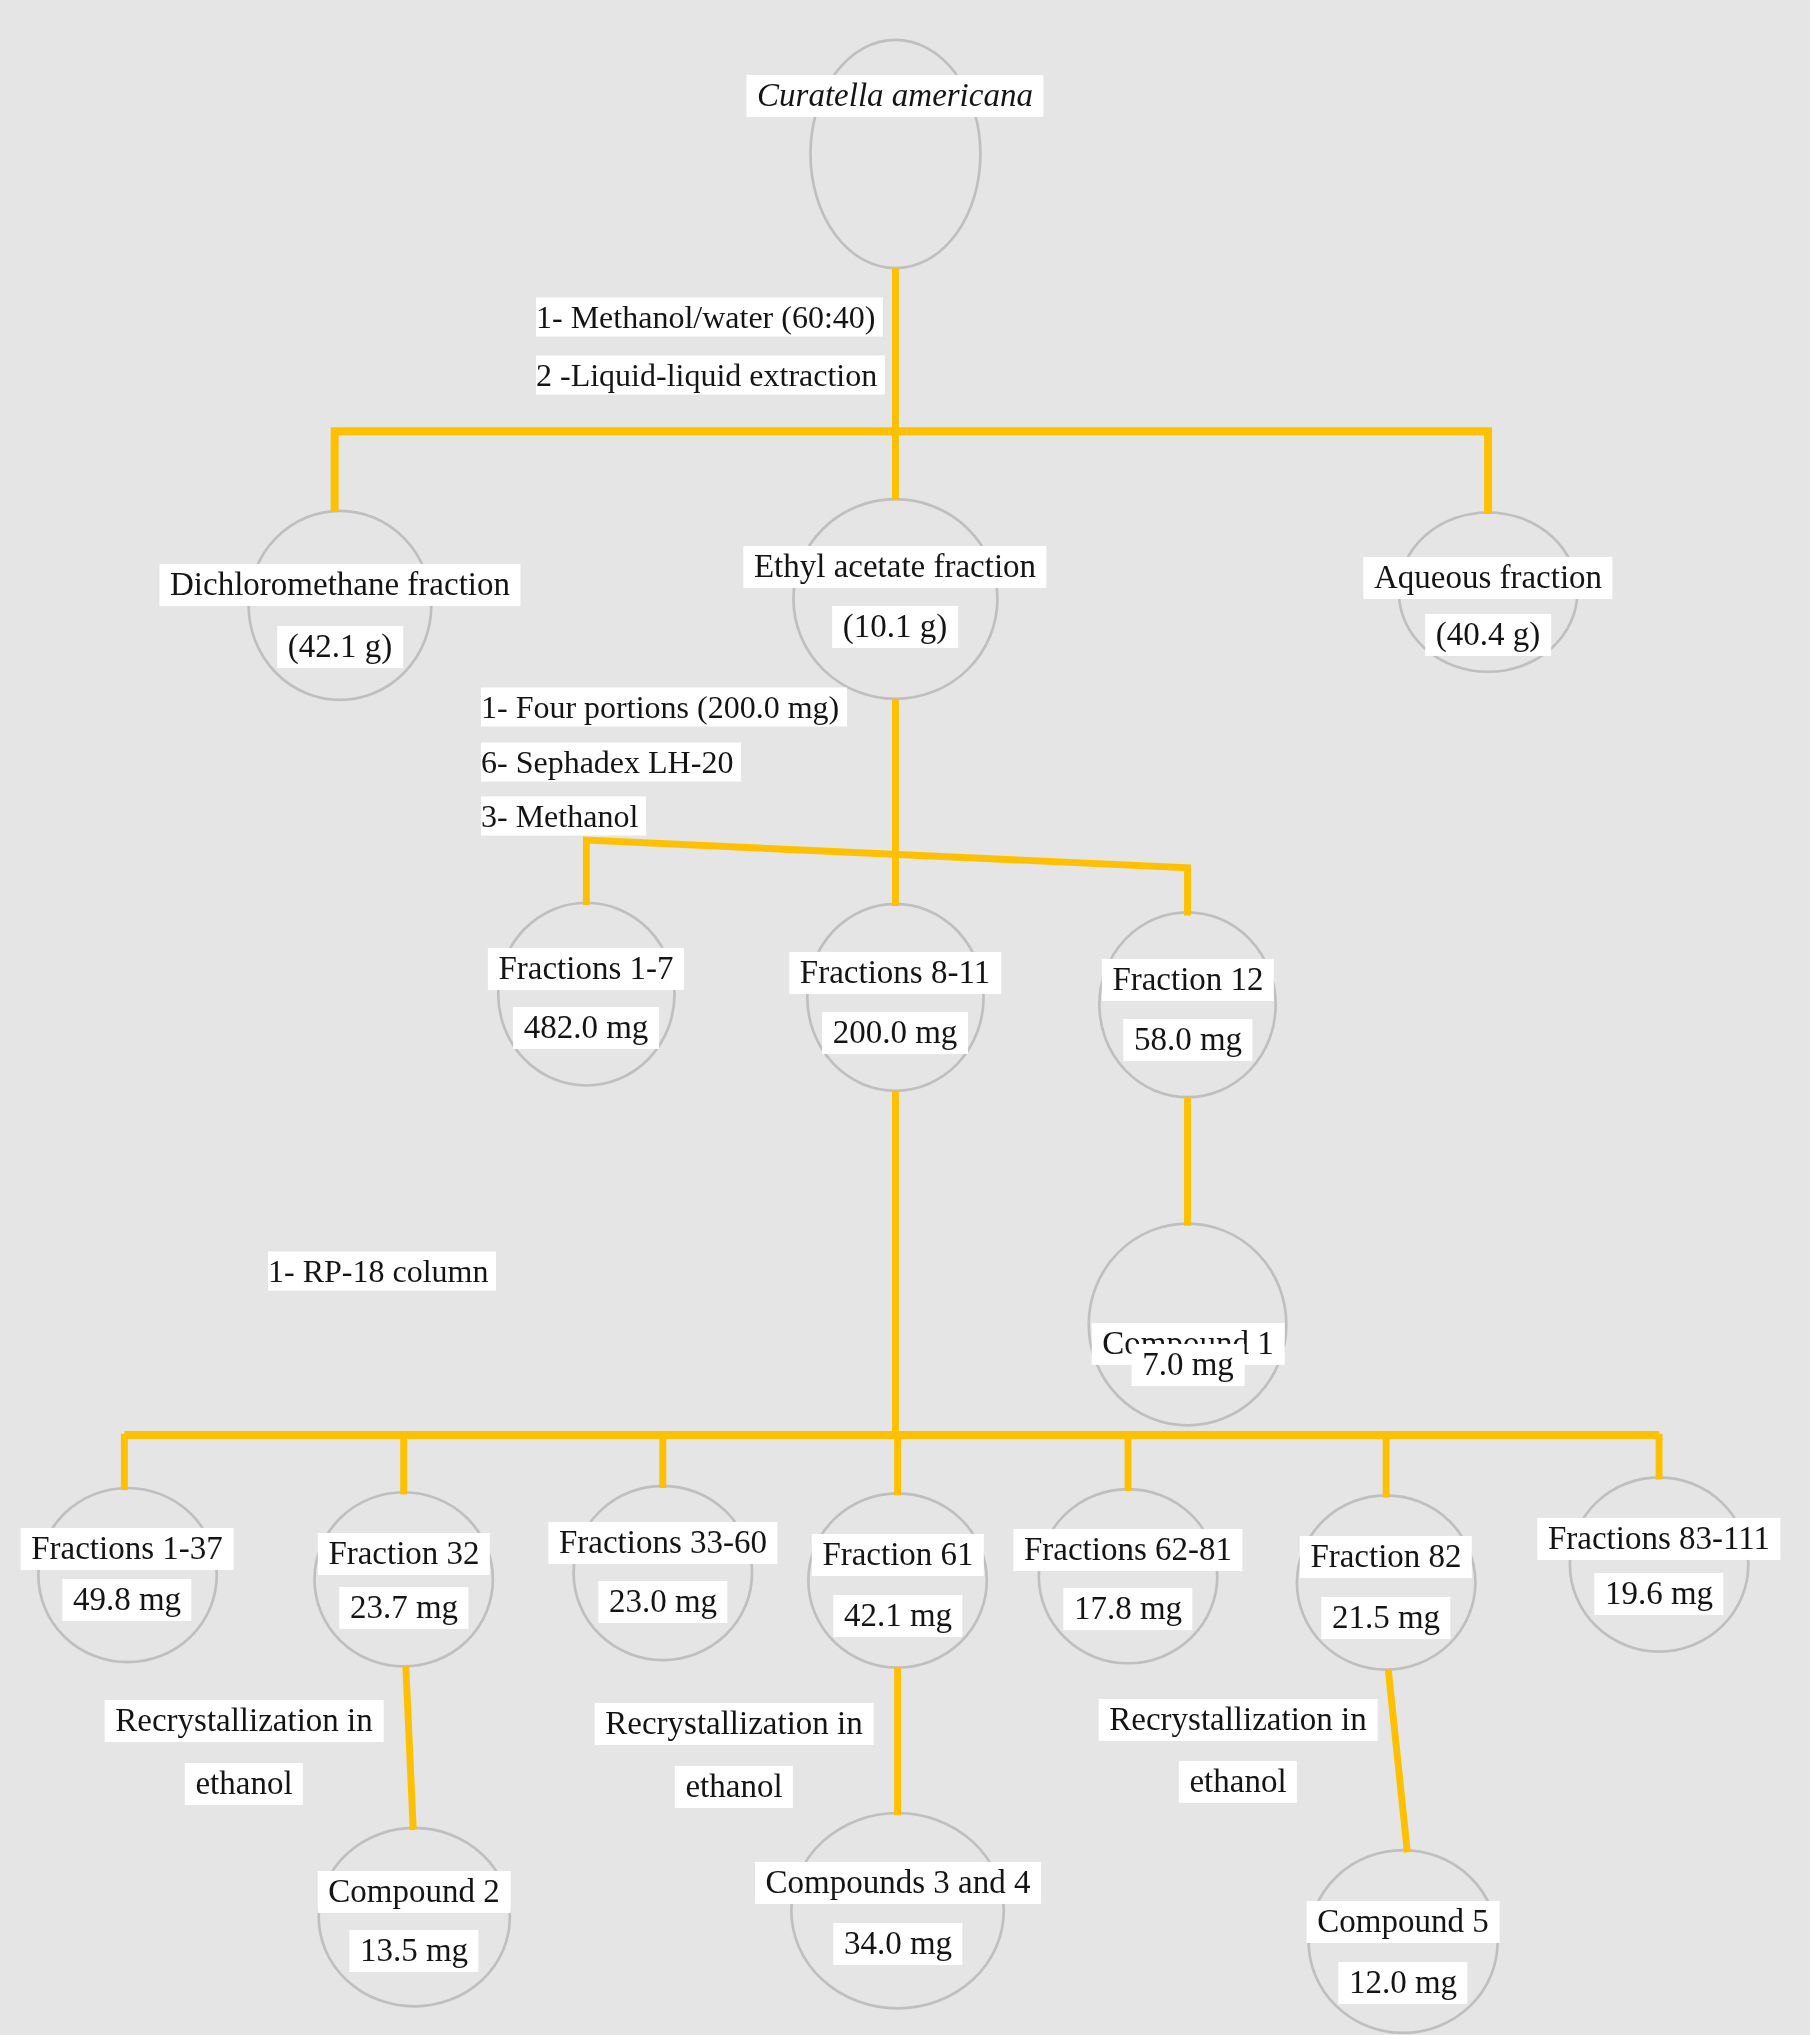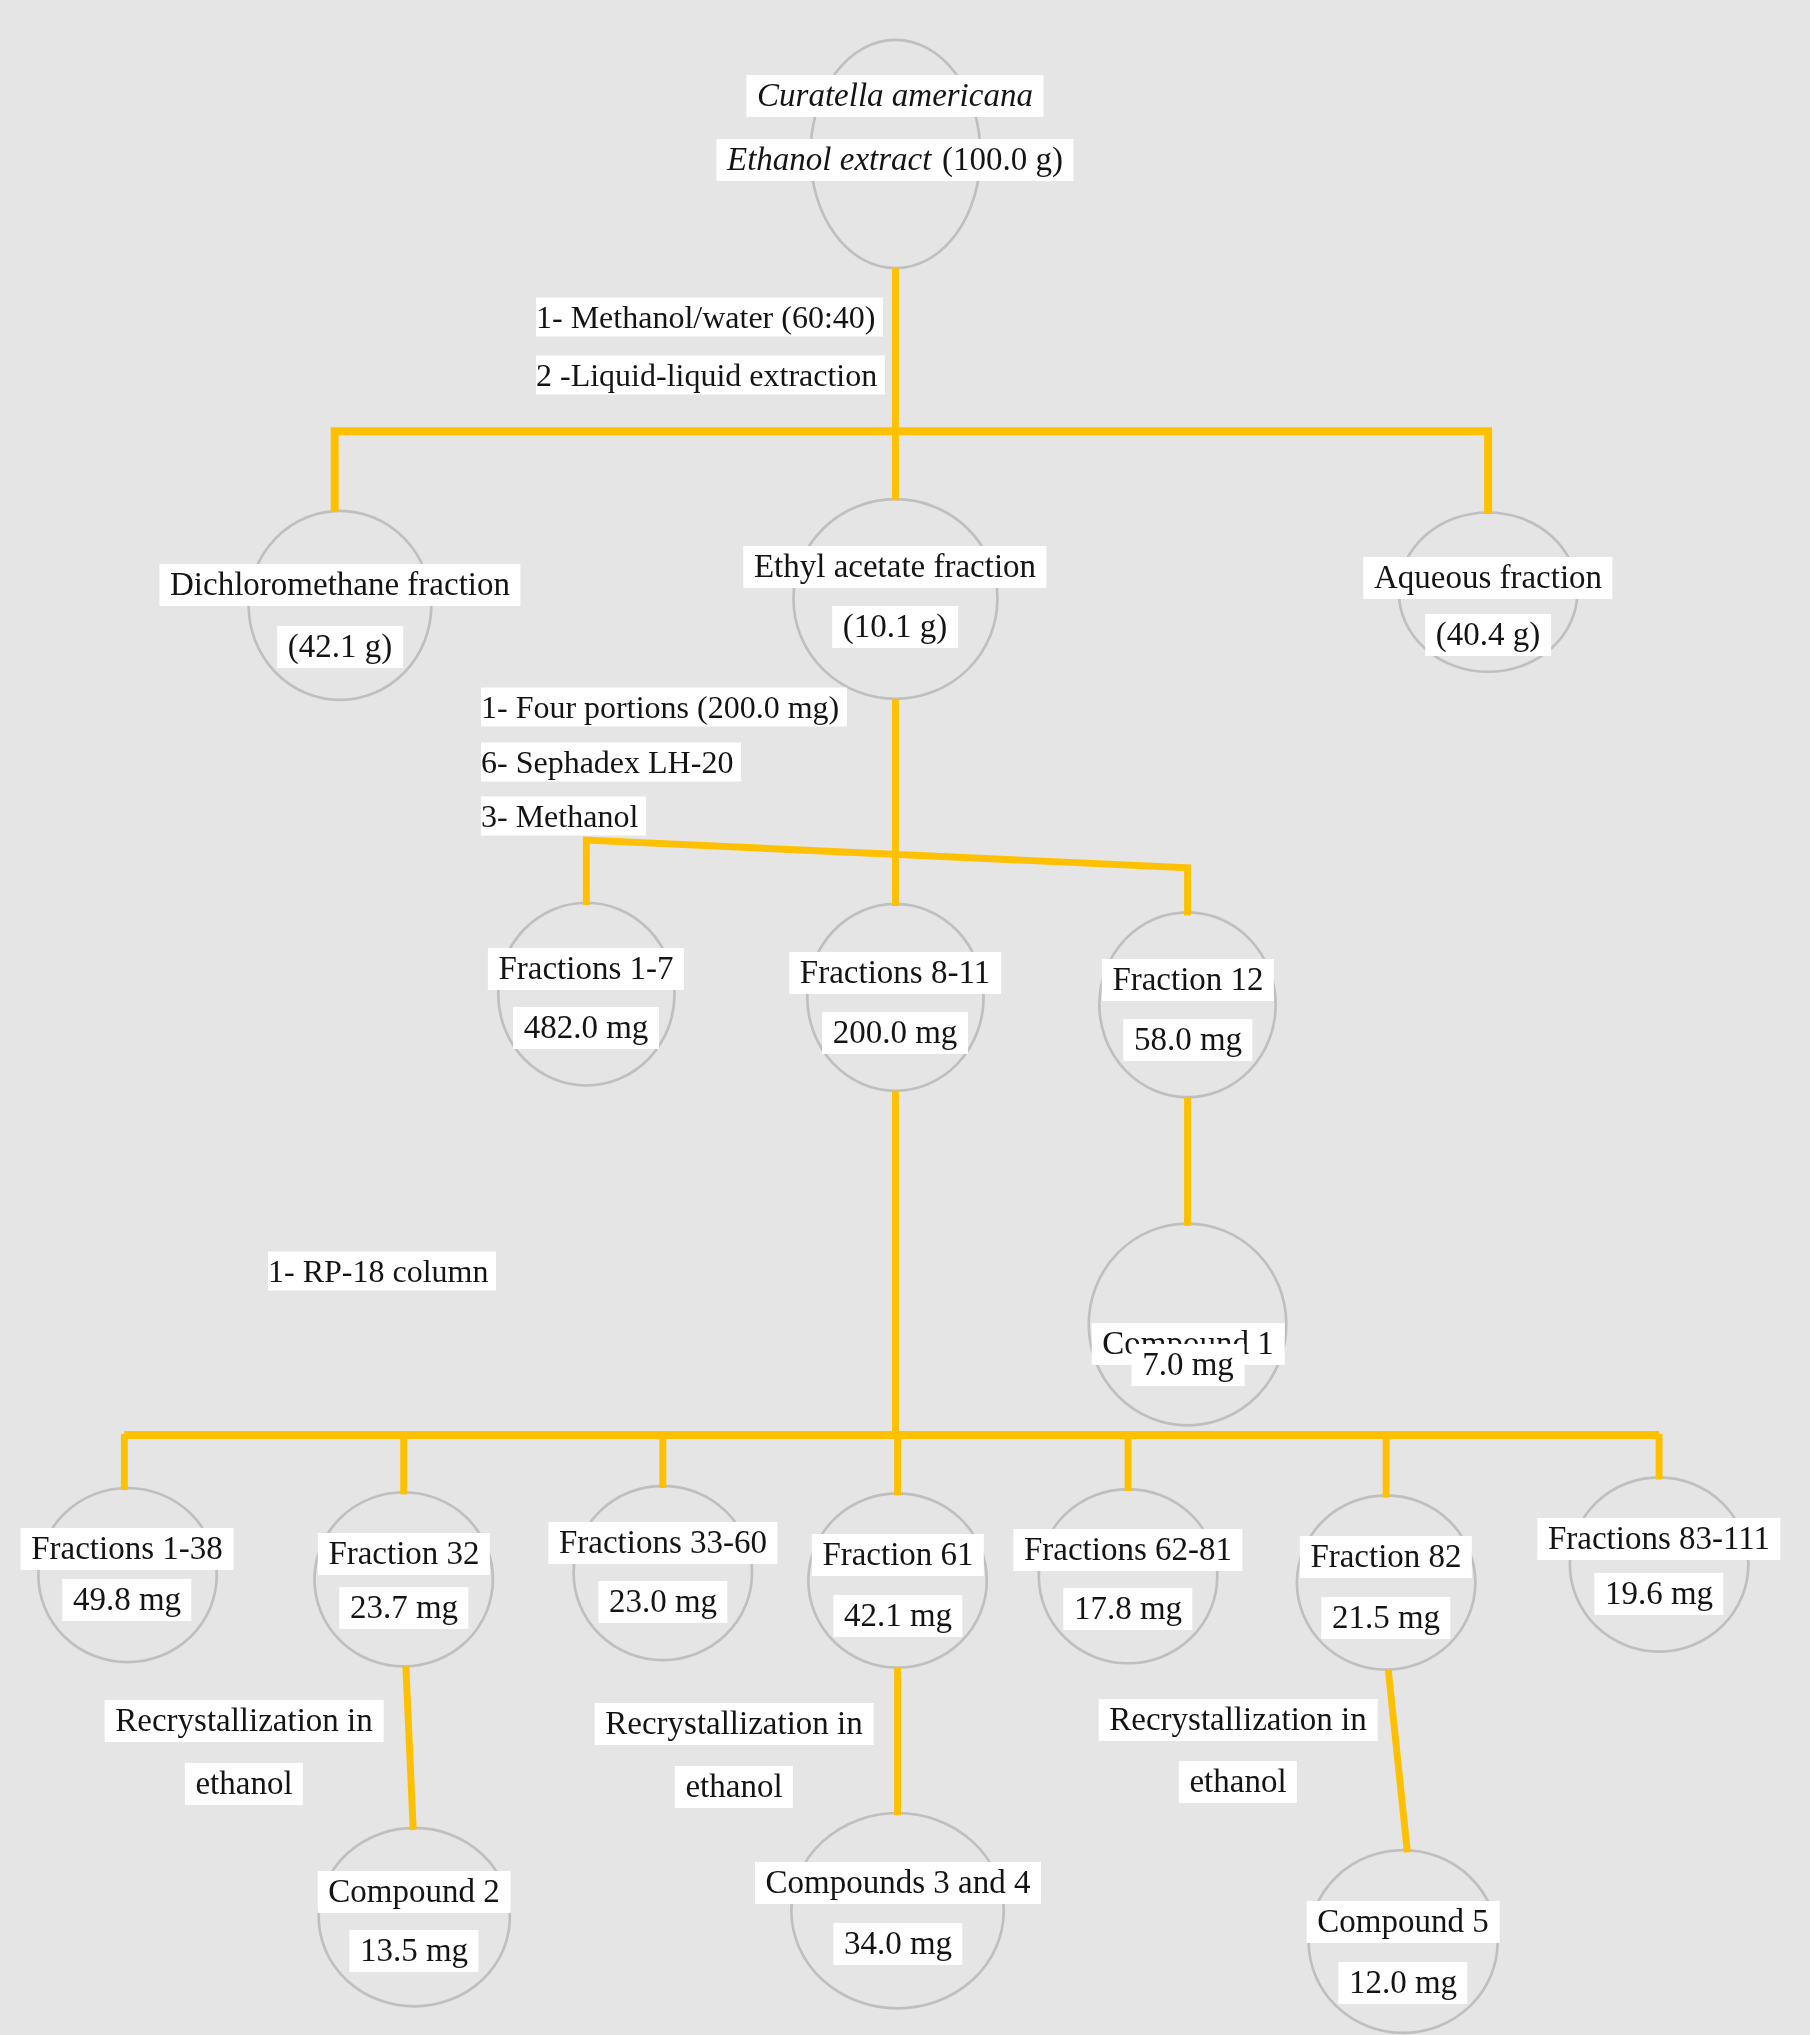--- a/index.html
+++ b/index.html
@@ -83,21 +83,20 @@
     <line class="connector" x1="1690" y1="2700" x2="1690" y2="2816"></line>
     <line class="connector" x1="2124" y1="2700" x2="2124" y2="2808"></line>
     <line class="connector" x1="2610" y1="2700" x2="2610" y2="2820"></line>
     <line class="connector" x1="3124" y1="2700" x2="3124" y2="2786"></line>
     <line class="connector" x1="764" y1="3138" x2="778" y2="3446"></line>
     <line class="connector" x1="1690" y1="3140" x2="1690" y2="3418"></line>
     <line class="connector" x1="2614" y1="3144" x2="2650" y2="3488"></line>
   </svg>
 
   <div class="t italic" style="left:895px;top:96px;">Curatella americana</div>
-  <div class="t" style="left:895px;top:160px;"><span class="italic">Ethanol extract</span><span class="amount-plain">(100.0 g)</span></div>
 
   <div class="step" style="left:536px;top:317px;">1- Methanol/water (60:40)</div>
   <div class="step" style="left:536px;top:375px;">2 -Liquid-liquid extraction</div>
 
   <div class="t" style="left:340px;top:585px;">Dichloromethane fraction</div>
   <div class="t" style="left:340px;top:647px;">(42.1 g)</div>
   <div class="t" style="left:895px;top:567px;">Ethyl acetate fraction</div>
   <div class="t" style="left:895px;top:627px;">(10.1 g)</div>
   <div class="t" style="left:1488px;top:578px;">Aqueous fraction</div>
   <div class="t" style="left:1488px;top:635px;">(40.4 g)</div>
@@ -111,21 +110,21 @@
   <div class="t" style="left:895px;top:973px;">Fractions 8-11</div>
   <div class="t" style="left:895px;top:1033px;">200.0 mg</div>
   <div class="t" style="left:1188px;top:980px;">Fraction 12</div>
   <div class="t" style="left:1188px;top:1040px;">58.0 mg</div>
 
   <div class="step" style="left:268px;top:1251px;margin-top:20px;">1- RP-18 column</div>
 
   <div class="t" style="left:1188px;top:1344px;">Compound 1</div>
   <div class="t" style="left:1188px;top:1365px;">7.0 mg</div>
 
-  <div class="t" style="left:127px;top:1549px;">Fractions 1-38</div>
+  <div class="t" style="left:127px;top:1549px;">Fractions 1-37</div>
   <div class="t" style="left:127px;top:1600px;">49.8 mg</div>
   <div class="t" style="left:404px;top:1554px;">Fraction 32</div>
   <div class="t" style="left:404px;top:1608px;">23.7 mg</div>
   <div class="t" style="left:663px;top:1543px;">Fractions 33-60</div>
   <div class="t" style="left:663px;top:1602px;">23.0 mg</div>
   <div class="t" style="left:898px;top:1555px;">Fraction 61</div>
   <div class="t" style="left:898px;top:1616px;">42.1 mg</div>
   <div class="t" style="left:1128px;top:1550px;">Fractions 62-81</div>
   <div class="t" style="left:1128px;top:1609px;">17.8 mg</div>
   <div class="t" style="left:1386px;top:1557px;">Fraction 82</div>

